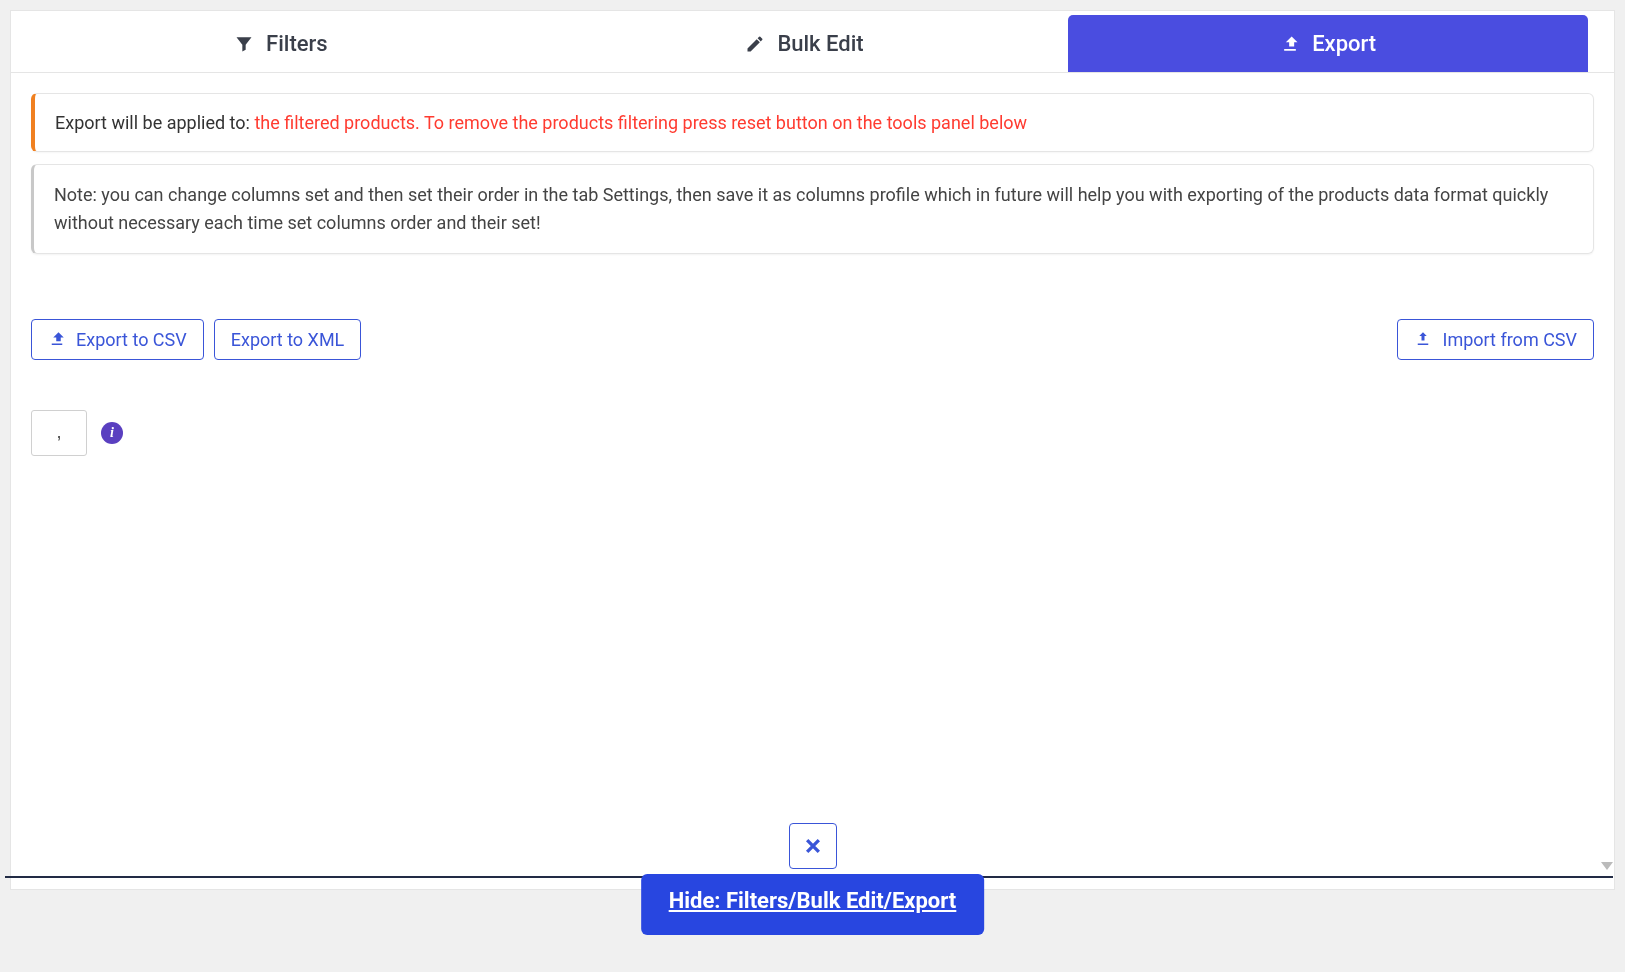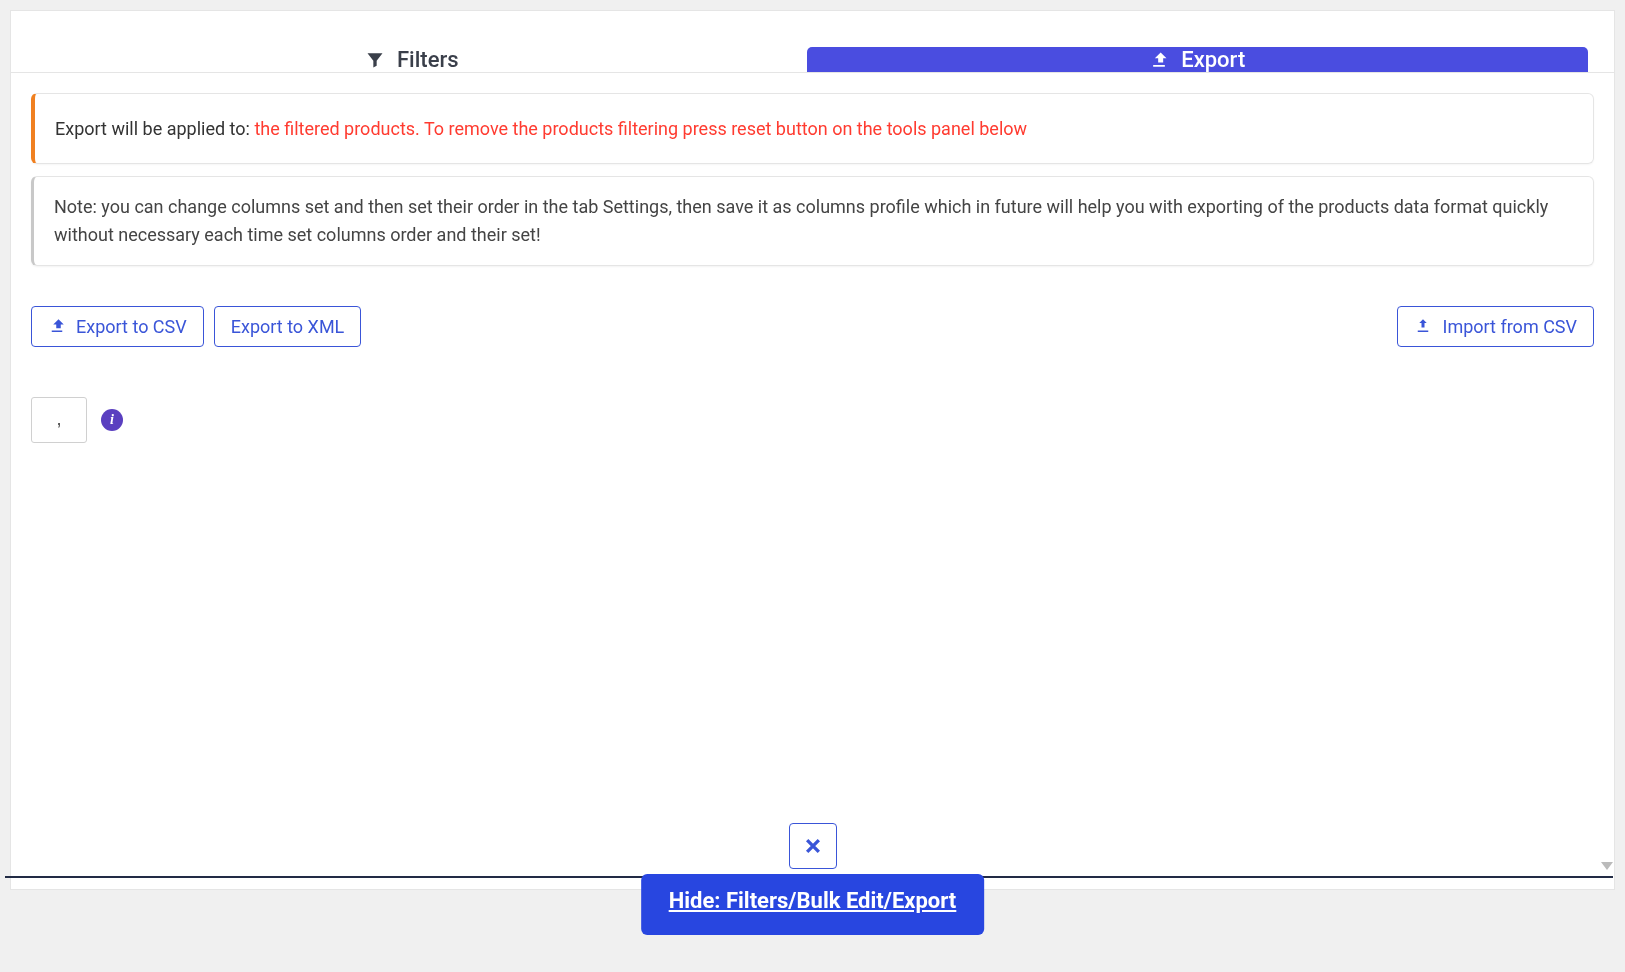--- a/index.html
+++ b/index.html
@@ -17,21 +17,20 @@
     height: 880px;
     border: 1px solid #e5e5e5;
     position: relative;
   }
   .tabs {
     display: flex;
     width: 100%;
     border-bottom: 1px solid #e5e5e5;
     height: 62px;
     padding: 4px 24px 0 8px;
-    align-items: flex-end;
   }
   .tab {
     flex: 1;
     display: flex;
     align-items: center;
     justify-content: center;
     gap: 12px;
     font-size: 22px;
     font-weight: 500;
     color: #3a3f4a;
@@ -44,21 +43,21 @@
     color: #fff;
   }
   .tab svg { width: 20px; height: 20px; }
   .content {
     padding: 20px;
   }
   .alert-warning {
     border: 1px solid #e5e5e5;
     border-left: 4px solid #f08020;
     border-radius: 6px;
-    padding: 24px 20px;
+    padding: 18px 20px;
     font-size: 18px;
     color: #333;
     margin-bottom: 12px;
     box-shadow: 0 1px 2px rgba(0,0,0,0.04);
   }
   .alert-warning .warn-text { color: #ff3b30; }
   .alert-note {
     border: 1px solid #e5e5e5;
     border-left: 3px solid #c8c8c8;
     border-radius: 6px;
@@ -81,20 +80,21 @@
     color: #3a55d8;
     background: #fff;
     padding: 9px 16px;
     font-size: 18px;
     border-radius: 4px;
     cursor: pointer;
     display: inline-flex;
     align-items: center;
     gap: 10px;
     font-family: inherit;
+    margin-top: 25px;
   }
   .btn svg { width: 18px; height: 18px; }
   .delimiter-row {
     display: flex;
     align-items: center;
     gap: 14px;
     margin-bottom: 60px;
   }
   .delimiter-input {
     width: 56px;
@@ -173,20 +173,26 @@
 <body>
 
 <div class="main-panel">
 
   <div class="tabs">
     <div class="tab">
       <svg viewBox="0 0 24 24" fill="#3a3f4a">
           <path d="M3 4h18l-7 9v6l-4 2v-8L3 4z"></path>
         </svg>
       <span>Filters</span>
+    </div>
+    <div class="tab">
+      <svg viewBox="0 0 24 24" fill="#3a3f4a">
+          <path d="M3 17.25V21h3.75L17.81 9.94l-3.75-3.75L3 17.25zM20.71 7.04a1 1 0 0 0 0-1.41l-2.34-2.34a1 1 0 0 0-1.41 0l-1.83 1.83 3.75 3.75 1.83-1.83z"></path>
+        </svg>
+      <span>Bulk Edit</span>
     </div>
     <div class="tab active">
       <svg viewBox="0 0 24 24" fill="#fff">
           <path d="M14 3l7 7h-4v5h-6V10H7l7-7zM5 18h14v2H5v-2z"></path>
         </svg>
       <span>Export</span>
     </div>
   </div>
 
   <div class="content">

